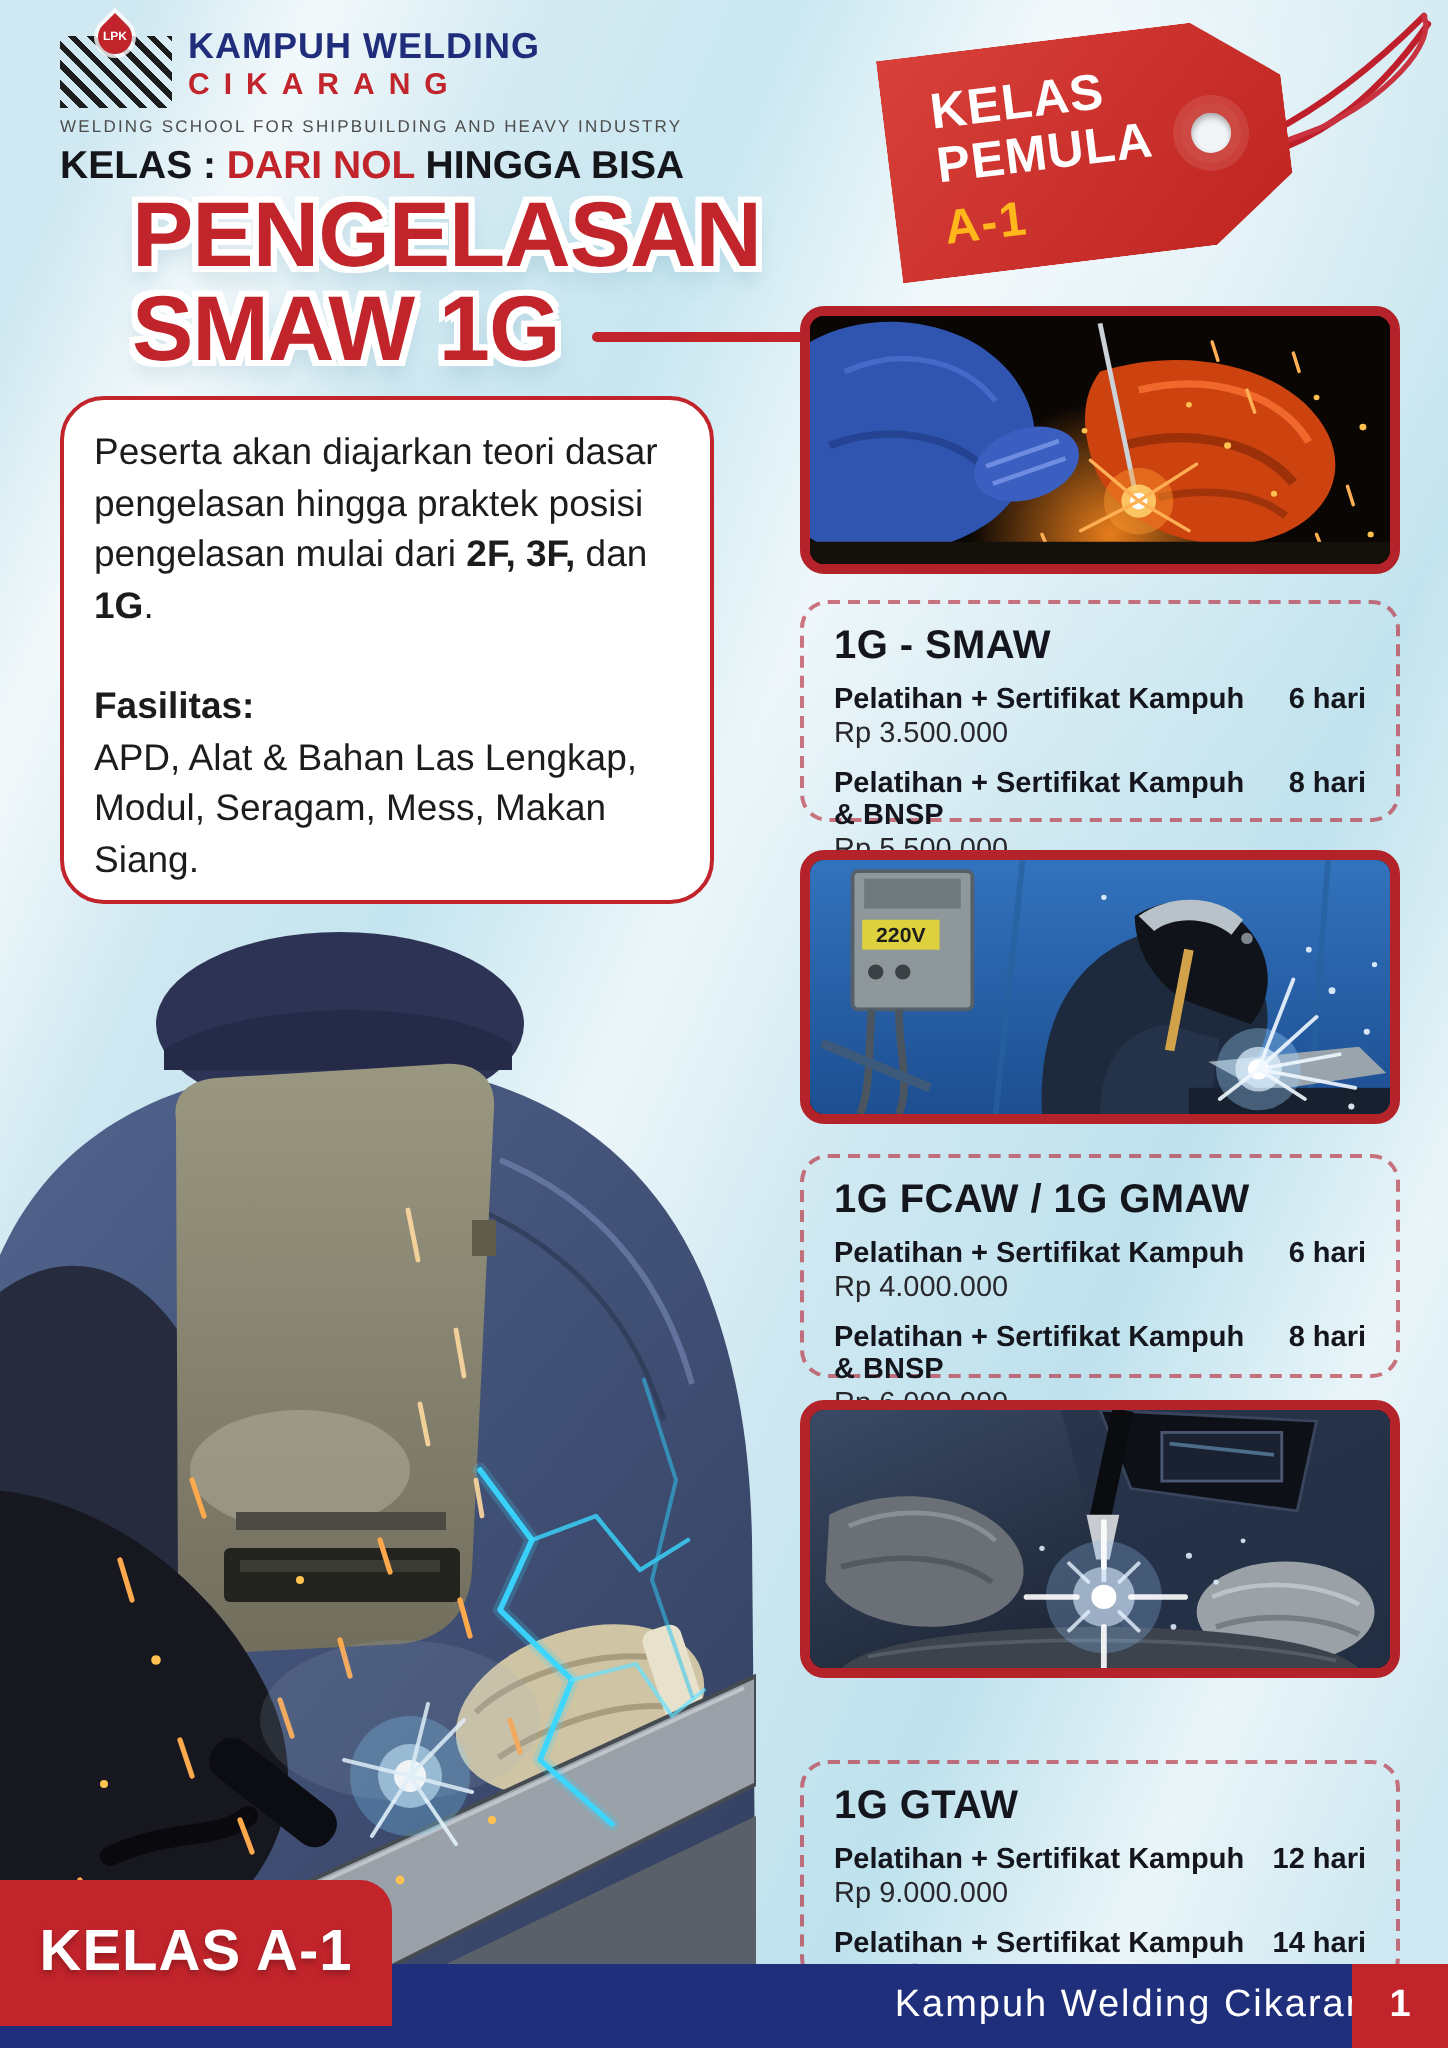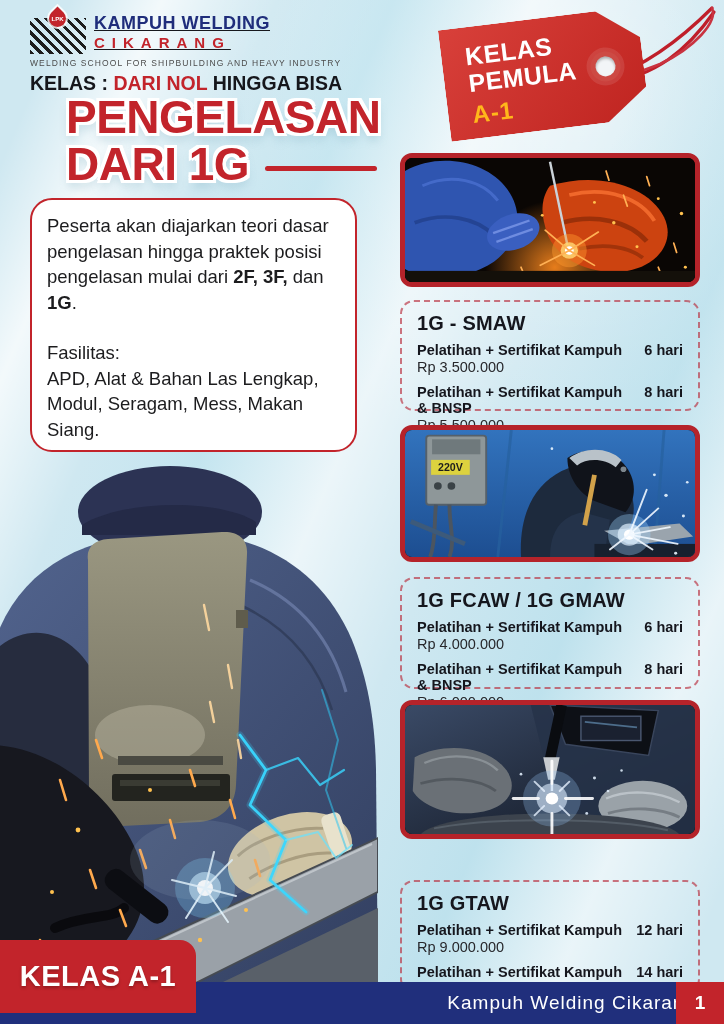--- a/index.html
+++ b/index.html
@@ -10,21 +10,21 @@
     color:#17181d;
   }
   
   .bg-streaks{position:absolute;inset:0;
     background:
       linear-gradient(113deg, rgba(255,255,255,0) 6%, rgba(255,255,255,.75) 14%, rgba(255,255,255,0) 24%, rgba(186,226,238,.55) 34%, rgba(255,255,255,.6) 46%, rgba(255,255,255,0) 58%, rgba(173,219,233,.5) 72%, rgba(255,255,255,.55) 84%, rgba(255,255,255,0) 95%),
       radial-gradient(90% 60% at 80% 10%, rgba(255,255,255,.5), rgba(255,255,255,0) 60%);
   }
   
   .logo{position:absolute;left:30px;top:14px;width:330px;}
-  .logo-row{display:flex;align-items:flex-start;text-decoration:underline;}
+  .logo-row{display:flex;align-items:flex-start;}
   .logo-mark{position:relative;width:56px;height:36px;margin-top:4px;
     background:repeating-linear-gradient(45deg,#1d1d1d 0 3px,rgba(255,255,255,0) 3px 7px);}
   .logo-drop{position:absolute;left:19px;top:-8px;width:17px;height:17px;background:#c2242b;
     border-radius:0 50% 50% 50%;transform:rotate(45deg);box-shadow:0 0 0 2px rgba(255,255,255,.8);}
   .logo-drop span{position:absolute;inset:0;display:flex;align-items:center;justify-content:center;
     transform:rotate(-45deg);color:#fff;font-size:6px;font-weight:bold;}
   .logo-text{margin-left:8px;line-height:1;}
   .logo-line1{font-size:18px;font-weight:bold;color:#1f2d7b;letter-spacing:.5px;}
   .logo-line2{font-size:15px;font-weight:bold;color:#c2242b;letter-spacing:7px;margin-top:3px;}
   .logo-tagline{font-size:8.5px;color:#4c4c4c;letter-spacing:1.1px;margin-top:4px;white-space:nowrap;}
@@ -34,21 +34,21 @@
   .big-title{position:absolute;left:30px;top:94px;font-size:46px;line-height:47px;font-weight:bold;
     color:#c2242b;letter-spacing:-.5px;
     text-shadow:-3px -3px 0 #fff,3px -3px 0 #fff,-3px 3px 0 #fff,3px 3px 0 #fff,
       -3px 0 0 #fff,3px 0 0 #fff,0 -3px 0 #fff,0 3px 0 #fff,0 7px 10px rgba(110,160,180,.35);padding-left:36px;}
   .title-dash{display:inline-block;width:112px;height:5px;background:#c2242b;border-radius:3px;
     margin-left:16px;vertical-align:9px;box-shadow:none;text-shadow:none;}
   
   .intro-card{position:absolute;left:30px;top:198px;width:327px;height:254px;box-sizing:border-box;
     background:#fff;border:2px solid #c2242b;border-radius:22px;padding:13px 15px;
     font-size:18.5px;line-height:1.38;color:#1c1c1e;overflow:hidden;}
-  .intro-card .fac-label{font-weight:normal;margin-top:25px;}
+  .intro-card .fac-label{font-weight:bold;margin-top:25px;}
   
   .tag{position:absolute;left:444px;top:18px;width:200px;height:112px;transform:rotate(-7deg);
     background:linear-gradient(135deg,#d8403a,#bf2420);
     clip-path:polygon(0 0,79% 0,100% 28%,100% 72%,79% 100%,0 100%);
     padding:16px 0 0 24px;box-sizing:border-box;line-height:1.08;}
   .tag .t1,.tag .t2{font-size:25px;font-weight:bold;color:#fff;letter-spacing:.5px;}
   .tag .t3{font-size:24px;font-weight:bold;color:#ffb71b;margin-top:5px;letter-spacing:1px;}
   .tag-hole{position:absolute;right:28px;top:50%;margin-top:-10px;width:20px;height:20px;border-radius:50%;
     background:#f2f5f7;box-shadow:inset 0 2px 3px rgba(0,0,0,.3),0 0 0 5px #cd4a44,0 0 0 9px rgba(255,255,255,.10);}
   .tag-string{position:absolute;right:0;top:0;width:180px;height:110px;}
@@ -101,21 +101,21 @@
         <div class="logo-line1">KAMPUH WELDING</div>
         <div class="logo-line2">CIKARANG</div>
       </div>
     </div>
     <div class="logo-tagline">WELDING SCHOOL FOR SHIPBUILDING AND HEAVY INDUSTRY</div>
   </div>
 
   <div class="kicker"><span>KELAS : </span><span class="hl">DARI NOL</span><span> HINGGA BISA</span></div>
   <div class="big-title">
     <div>PENGELASAN</div>
-    <div><span>DARI 1G</span><span class="title-dash"></span></div>
+    <div><span>SMAW 1G</span><span class="title-dash"></span></div>
   </div>
 
   <div class="intro-card">
     <div><span>Peserta akan diajarkan teori dasar pengelasan hingga praktek posisi pengelasan mulai dari </span><b>2F, 3F,</b><span> dan </span><b>1G</b><span>.</span></div>
     <div class="fac-label">Fasilitas:</div>
     <div>APD, Alat &amp; Bahan Las Lengkap, Modul, Seragam, Mess, Makan Siang.</div>
   </div>
 
   <svg class="tag-string" viewBox="0 0 180 110">
     <path d="M 64 78 C 100 66 136 40 168 8" fill="none" stroke="#bf1f2a" stroke-width="3.2" stroke-linecap="round"></path>

